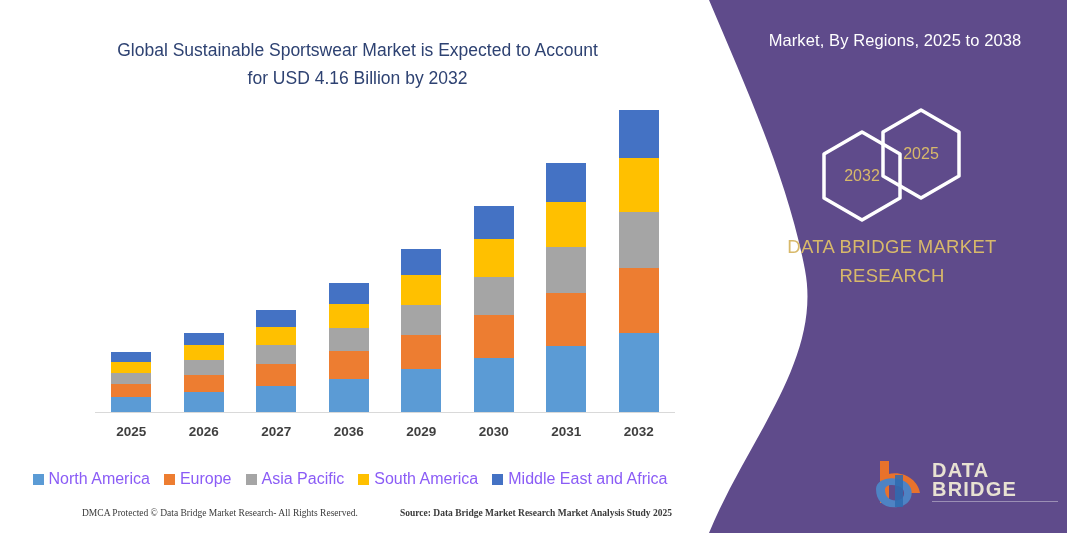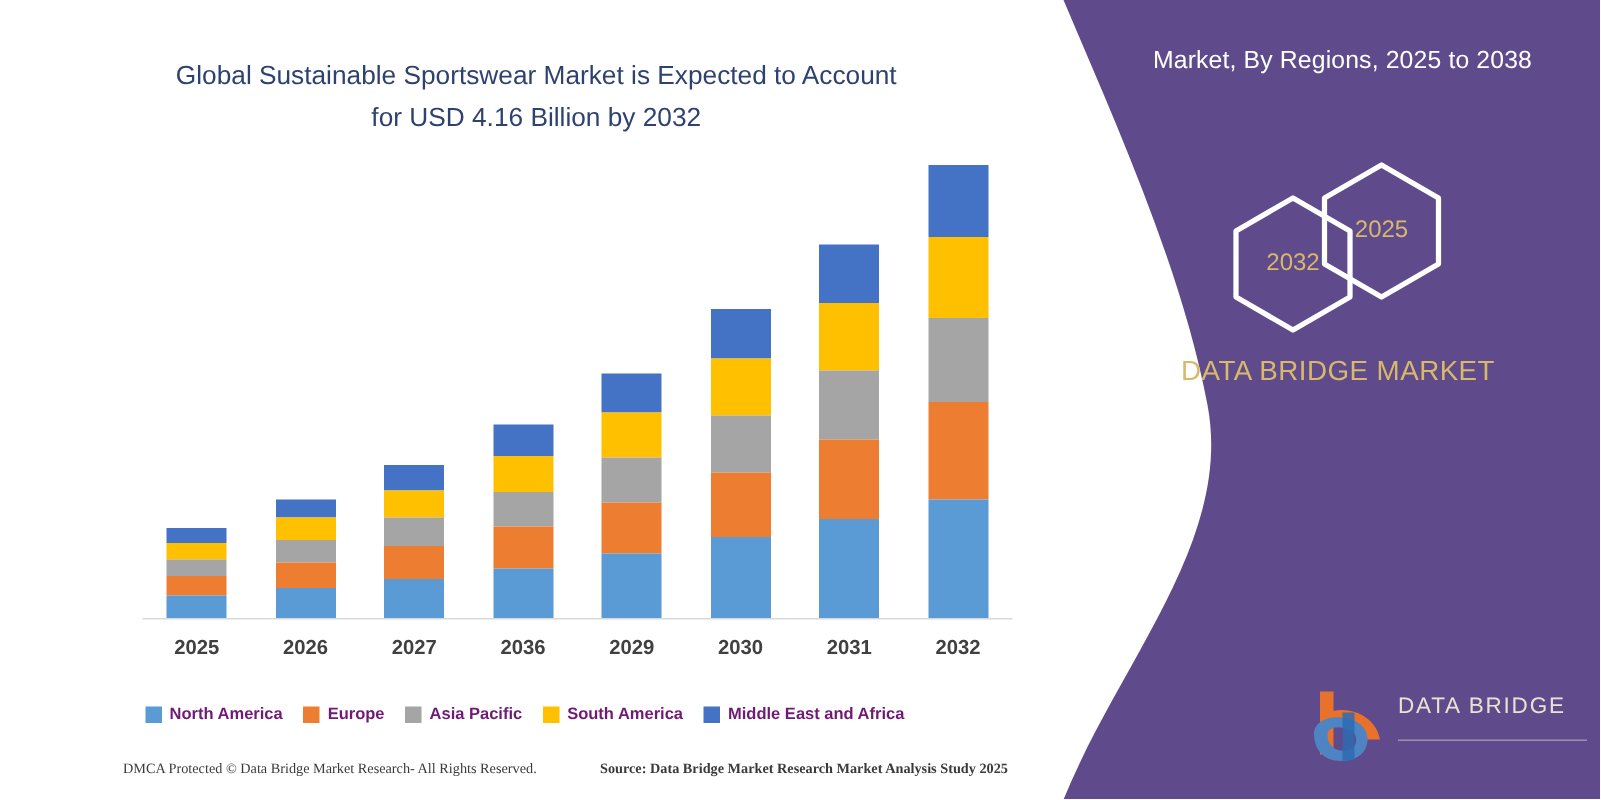--- a/index.html
+++ b/index.html
@@ -114,26 +114,26 @@
     height: 56px;
   }
   #panel-logo .logo-text {
     position: absolute;
     left: 62px;
     top: 6px;
     width: 126px;
   }
   #panel-logo .logo-text .logo-line1 {
     color: #e8e2d2;
-    font-size: 15px;
+    font-size: 20px;
     letter-spacing: 1.2px;
-    font-weight: 400;
+    font-weight: 700;
     line-height: 19px;
     border-bottom: 1px solid #9b8fb5;
-    padding-bottom: 13px;
+    padding-bottom: 2px;
   }
   #panel-logo .logo-text .logo-line2 {
     color: #cfc7dd;
     font-size: 8px;
     letter-spacing: 3.1px;
     font-weight: 400;
     line-height: 14px;
     padding-top: 3px;
   }
 
@@ -213,23 +213,23 @@
     display: flex;
     align-items: center;
     gap: 5px;
   }
   .legend-swatch {
     width: 11px;
     height: 11px;
     display: block;
   }
   .legend-label {
-    color: #701a75;
-    font-size: 11px;
-    font-weight: bold;
+    color: #8b5cf6;
+    font-size: 16px;
+    font-weight: normal;
   }
 
   
   #footer {
     position: absolute;
     left: 0;
     top: 508px;
     width: 700px;
     height: 18px;
   }
@@ -383,20 +383,21 @@
         <div class="hex" id="hex-2025">
           <svg width="100" height="100" viewBox="0 0 100 100">
             <polygon points="50,6 88,28 88,72 50,94 12,72 12,28" fill="none" stroke="#ffffff" stroke-width="3.5" stroke-linejoin="round"></polygon>
           </svg>
           <div class="hex-label">2025</div>
         </div>
       </div>
 
       <div class="brand-name">
         <div>DATA BRIDGE MARKET</div>
+        <div>RESEARCH</div>
       </div>
 
       <div id="panel-logo">
         <svg class="logo-mark" viewBox="0 0 58 56">
           <path d="M10 4 L19 4 L19 46 L10 46 Z" fill="#E8722C"></path>
           <path d="M10 20 C 30 10, 48 22, 50 36 L 41 36 C 38 26, 26 20, 10 28 Z" fill="#E8722C"></path>
           <path d="M6 32 C 6 22, 22 18, 34 24 C 46 30, 44 48, 28 50 C 14 52, 6 44, 6 32 Z
                    M 15 33 C 15 41, 22 45, 29 43 C 36 41, 36 31, 28 29 C 21 27, 15 28, 15 33 Z" fill="#4E83C4"></path>
           <path d="M25 18 L33 18 L33 50 L25 50 Z" fill="#2E6BB0" opacity="0.85"></path>
         </svg>

